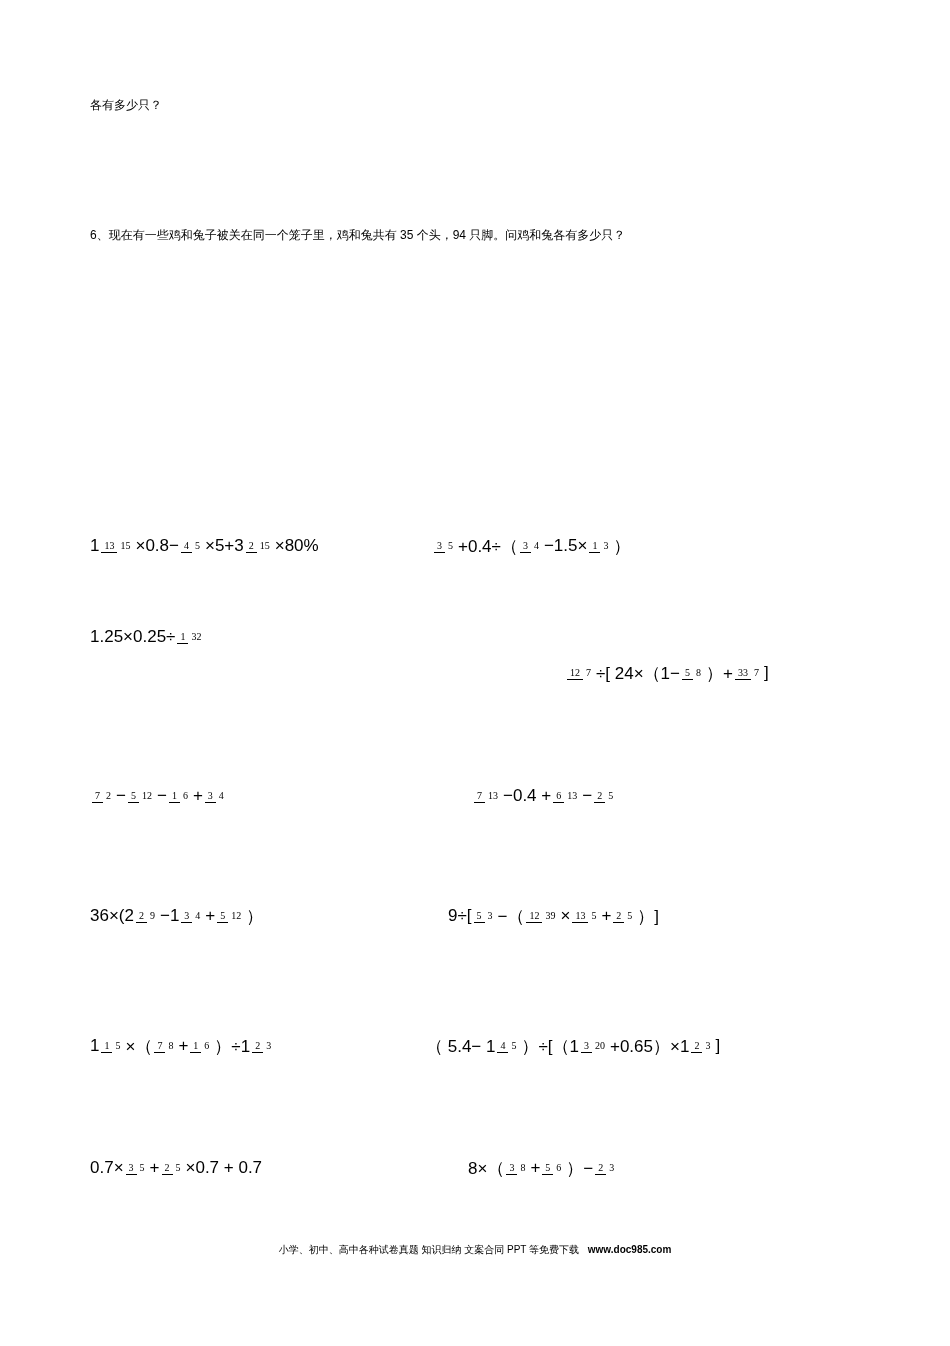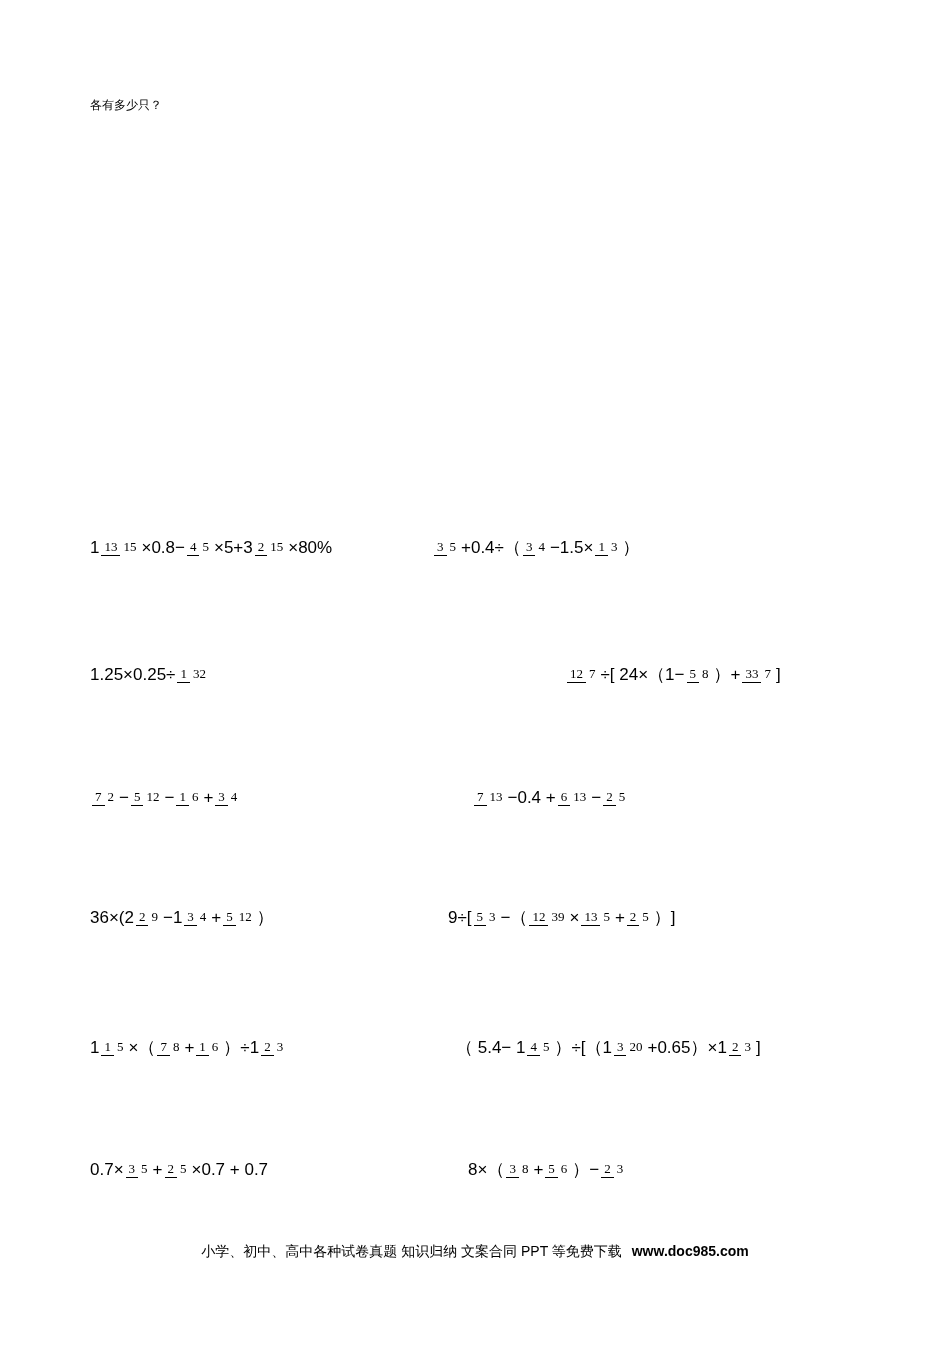--- a/index.html
+++ b/index.html
@@ -33,73 +33,74 @@
   }
   .expr span {
     display: inline-block;
   }
   .frac {
     display: inline-flex;
     flex-direction: column;
     align-items: center;
     vertical-align: middle;
     font-family: "Liberation Serif", "DejaVu Serif", serif;
-    font-size: 13px;
+    font-size: 10px;
     line-height: 1.15;
     margin: 12px 2px;
   }
   .frac .num {
     padding: 0 3px;
     border-bottom: 1px solid #000000;
   }
   .frac .den {
     padding: 0 3px;
   }
   .footer {
     position: absolute;
     top: 1243px;
     left: 0;
     width: 950px;
     text-align: center;
-    font-size: 14px;
+    font-size: 10px;
     color: #000000;
   }
   .footer .footer-url {
     font-weight: bold;
     margin-left: 6px;
   }
 </style>
 </head>
 <body>
 
 <div class="page">
 
   <div class="line" style="top:96px">各有多少只？</div>
 
+  <div class="line" style="top:226px">6、现在有一些鸡和兔子被关在同一个笼子里，鸡和兔共有 35 个头，94 只脚。问鸡和兔各有多少只？</div>
 
 
   <div class="expr" style="top:528px; left:90px">
       <span>1</span>
       <span class="frac"><span class="num">13</span><span class="den">15</span></span>
       <span>×0.8−</span>
       <span class="frac"><span class="num">4</span><span class="den">5</span></span>
       <span>×5+3</span>
       <span class="frac"><span class="num">2</span><span class="den">15</span></span>
       <span>×80%</span>
     </div>
   <div class="expr" style="top:528px; left:432px">
       <span class="frac"><span class="num">3</span><span class="den">5</span></span>
       <span> +0.4÷（</span>
       <span class="frac"><span class="num">3</span><span class="den">4</span></span>
       <span>−1.5×</span>
       <span class="frac"><span class="num">1</span><span class="den">3</span></span>
       <span> ）</span>
     </div>
 
-  <div class="expr" style="top:655px; left:90px">
+  <div class="expr" style="top:619px; left:90px">
       <span>1.25×0.25÷</span>
       <span class="frac"><span class="num">1</span><span class="den">32</span></span>
     </div>
   <div class="expr" style="top:655px; left:565px">
       <span class="frac"><span class="num">12</span><span class="den">7</span></span>
       <span>÷[ 24×（1−</span>
       <span class="frac"><span class="num">5</span><span class="den">8</span></span>
       <span>）+</span>
       <span class="frac"><span class="num">33</span><span class="den">7</span></span>
       <span>]</span>
@@ -146,21 +147,21 @@
   <div class="expr" style="top:1028px; left:90px">
       <span>1</span>
       <span class="frac"><span class="num">1</span><span class="den">5</span></span>
       <span>×（</span>
       <span class="frac"><span class="num">7</span><span class="den">8</span></span>
       <span>+</span>
       <span class="frac"><span class="num">1</span><span class="den">6</span></span>
       <span>）÷1</span>
       <span class="frac"><span class="num">2</span><span class="den">3</span></span>
     </div>
-  <div class="expr" style="top:1028px; left:456px">
+  <div class="expr" style="top:1028px; left:426px">
       <span>（ 5.4− 1</span>
       <span class="frac"><span class="num">4</span><span class="den">5</span></span>
       <span>）÷[（1</span>
       <span class="frac"><span class="num">3</span><span class="den">20</span></span>
       <span>+0.65）×1</span>
       <span class="frac"><span class="num">2</span><span class="den">3</span></span>
       <span>]</span>
     </div>
 
   <div class="expr" style="top:1150px; left:90px">

